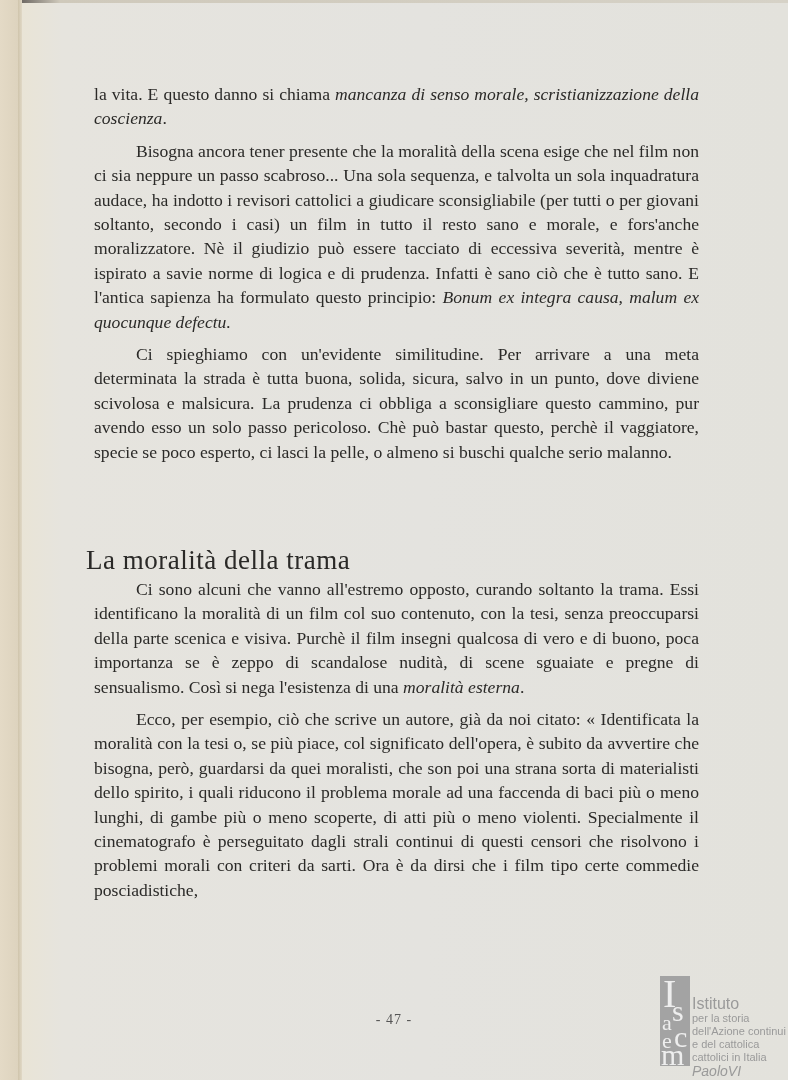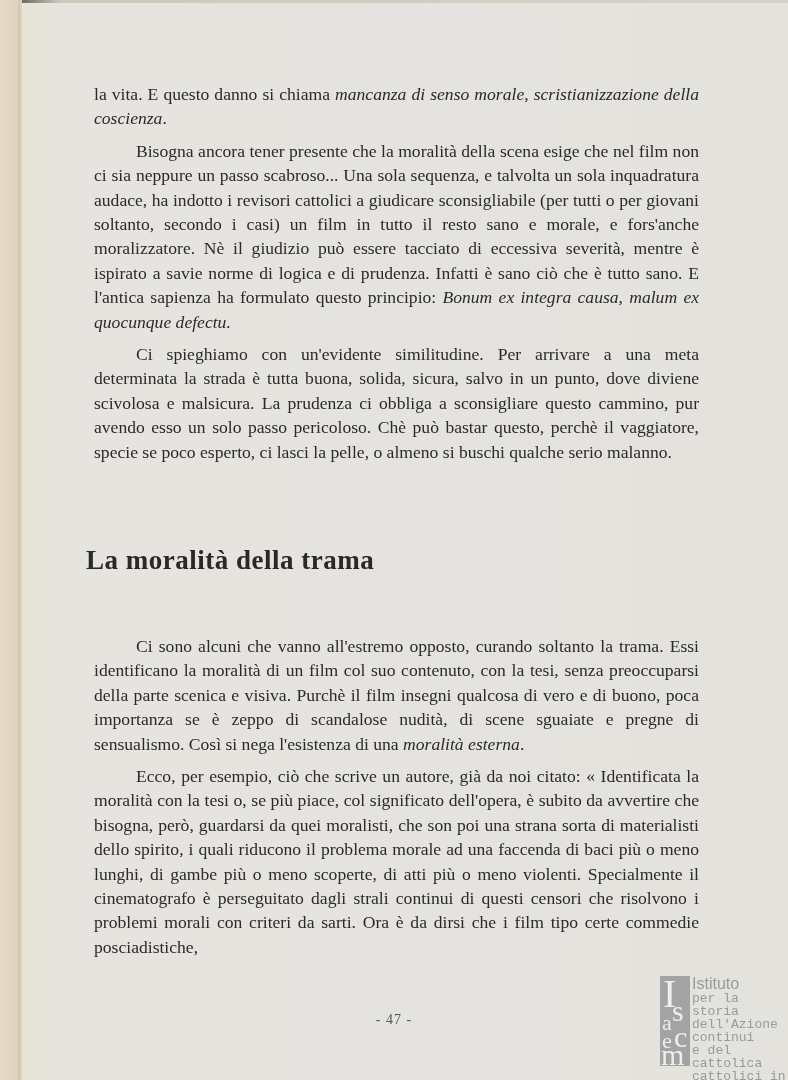--- a/index.html
+++ b/index.html
@@ -16,31 +16,31 @@
     .text {
       position:absolute; left:86px; top:74px; width:621px;
       color:#2b2a28; font-size:17.6px; line-height:24.4px;
       text-align:justify;
     }
     .text p { margin:8px; }
     .text p.ind { text-indent:42px; }
     .text p span.it { font-style:italic; }
     .heading {
       position:absolute; left:86px; top:545px;
-      font-size:27px; font-weight:bold; color:#2a2927; letter-spacing:0.5px;
+      font-size:27px; font-weight:normal; color:#2a2927; letter-spacing:0.5px;
     }
-    .text2 { top:626px; }
+    .text2 { top:569px; }
     .pagenum { position:absolute; left:0; width:788px; top:1012px; text-align:center; font-size:14px; color:#555; letter-spacing:1px; }
     .logo { position:absolute; left:660px; top:976px; width:128px; height:94px; }
     .logo-block { position:absolute; left:0; top:0; width:30px; height:90px; background:#a3a3a3; }
     .logo-letters { position:absolute; left:0; top:0; width:30px; height:90px; color:#eeeeee; font-family:"Liberation Serif", serif; }
     .logo-letters span { position:absolute; }
     .logo-text { position:absolute; left:32px; top:0; color:#9a9a9a; font-family:"Liberation Sans", sans-serif; }
-    .logo-text .l1 { font-size:16px; line-height:16px; display:block; }
-    .logo-text .ln { font-size:13px; line-height:13px; display:block;font-family:Liberation Mono, monospace; }
+    .logo-text .l1 { font-size:16px; line-height:16px; display:block;margin-top:20px; }
+    .logo-text .ln { font-size:11px; line-height:13px; display:block; }
     .logo-text .l6 { font-size:14px; line-height:14px; display:block;font-style:italic; }
   </style>
 </head>
 <body>
 
 <div class="topbar"></div>
 <div class="left-page"></div>
 <div class="gutter"></div>
 <div class="page"></div>
 

